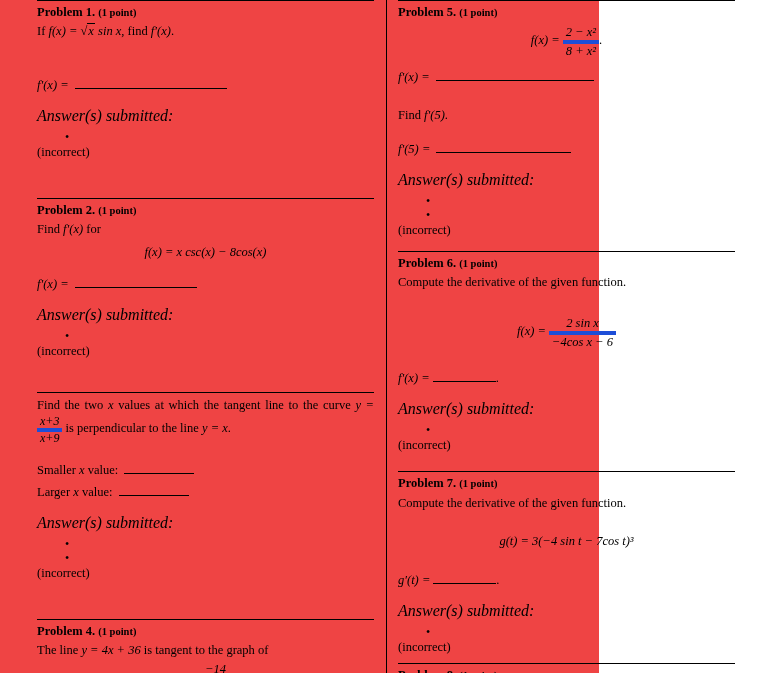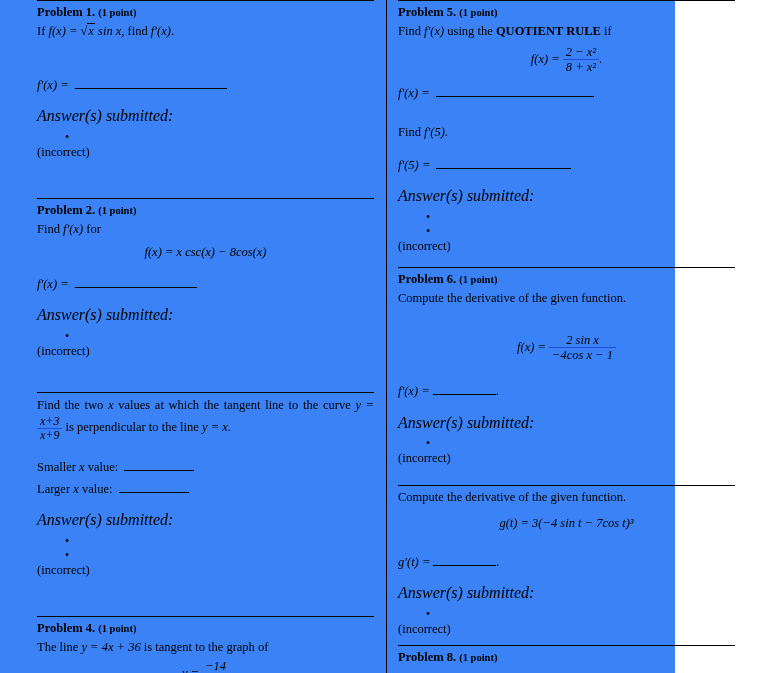--- a/index.html
+++ b/index.html
@@ -2,42 +2,42 @@
 <html><head>
 <meta charset="utf-8">
 <style>
   * { margin:0; padding:0; box-sizing:border-box; }
   html,body { background:#fff; }
   body {
     width:757px; height:673px; overflow:hidden;
     font-family:"Liberation Serif", serif;
     color:#000; font-size:12.5px; line-height:1.3;
   }
-  .page { position:relative; width:675px; height:673px; background:#3b82f6; }
+  .page { position:relative; width:599px; height:673px; background:#ef4444; }
   .vdiv { position:absolute; left:386px; top:0; width:1px; height:673px; background:#000; }
   .col { position:absolute; top:0; }
   .col-left  { left:37px;  width:337px; }
   .col-right { left:398px; width:337px; }
   .rule { height:0; border-top:1.3px solid #000; }
   .heading { font-weight:bold; margin-top:3px; }
   .heading .pts { font-size:10.5px; }
   .rm { font-style:normal; }
   .it { font-style:italic; }
   .bold { font-weight:bold; }
   .stmt { margin-top:3px; }
   .center { text-align:center; }
   .blank {
     display:inline-block; height:13px; vertical-align:baseline;
     border-bottom:1px solid #000; margin-left:3px;
   }
   .submitted { font-style:italic; font-size:16px; margin-top:13px; }
   .bullet { margin-left:28px; font-size:12px; line-height:14px; }
   .status { margin-top:0; }
   .frac { display:inline-block; vertical-align:middle; text-align:center; line-height:1.15; font-style:italic; }
-  .frac .fn { display:block; border-bottom:1px solid #1d4ed8; padding:0 3px; }
+  .frac .fn { display:block; border-bottom:4px solid #1d4ed8; padding:0 3px; }
   .frac .fd { display:block; padding:0 3px; }
   .frac-sm { font-size:12px; line-height:1.05; }
   .sqrt .rad { border-top:1px solid #000; padding:0 1px; }
 </style>
 </head>
 <body>
 
 <div class="page">
   <div class="vdiv"></div>
 
@@ -138,27 +138,20 @@
   </div>
 
   <div class="col col-right">
     <div class="rule"></div>
 
     <section>
       <div class="heading">
         <span>Problem 5.</span>
         <span class="pts">(1 point)</span>
       </div>
-      <div class="stmt">
-        <span class="rm">Find</span>
-        <span class="it">f′(x)</span>
-        <span class="rm">using the</span>
-        <span class="rm bold">QUOTIENT RULE</span>
-        <span class="rm">if</span>
-      </div>
       <div class="center" style="margin-top:5px">
         <span class="it">f(x) =</span>
         <span class="frac"><span class="fn">2 − x²</span><span class="fd">8 + x²</span></span><span class="rm">.</span>
       </div>
       <div style="margin-top:10px">
         <span class="it">f′(x) =</span>
         <span class="blank" style="width:158px"></span>
       </div>
       <div class="stmt" style="margin-top:22px">
         <span class="rm">Find</span>
@@ -179,37 +172,41 @@
     <section>
       <div class="heading">
         <span>Problem 6.</span>
         <span class="pts">(1 point)</span>
       </div>
       <div class="stmt">
         <span class="rm">Compute the derivative of the given function.</span>
       </div>
       <div class="center" style="margin-top:26px">
         <span class="it">f(x) =</span>
-        <span class="frac"><span class="fn">2 sin x</span><span class="fd">−4cos x − 1</span></span>
+        <span class="frac"><span class="fn">2 sin x</span><span class="fd">−4cos x − 6</span></span>
       </div>
       <div style="margin-top:20px">
         <span class="it">f′(x) =</span><span class="blank" style="width:63px"></span><span class="rm">.</span>
       </div>
       <div class="submitted">Answer(s) submitted:</div>
       <div class="bullet" style="margin-top:3px">•</div>
       <div class="status">(incorrect)</div>
     </section>
 
     <div class="rule" style="margin-top:18px"></div>
 
     <section>
+      <div class="heading">
+        <span>Problem 7.</span>
+        <span class="pts">(1 point)</span>
+      </div>
       <div class="stmt">
         <span class="rm">Compute the derivative of the given function.</span>
       </div>
-      <div class="center it" style="margin-top:10px">g(t) = 3(−4 sin t − 7cos t)³</div>
+      <div class="center it" style="margin-top:22px">g(t) = 3(−4 sin t − 7cos t)³</div>
       <div style="margin-top:22px">
         <span class="it">g′(t) =</span><span class="blank" style="width:63px"></span><span class="rm">.</span>
       </div>
       <div class="submitted">Answer(s) submitted:</div>
       <div class="bullet" style="margin-top:3px">•</div>
       <div class="status">(incorrect)</div>
     </section>
 
     <div class="rule" style="margin-top:8px"></div>
 

